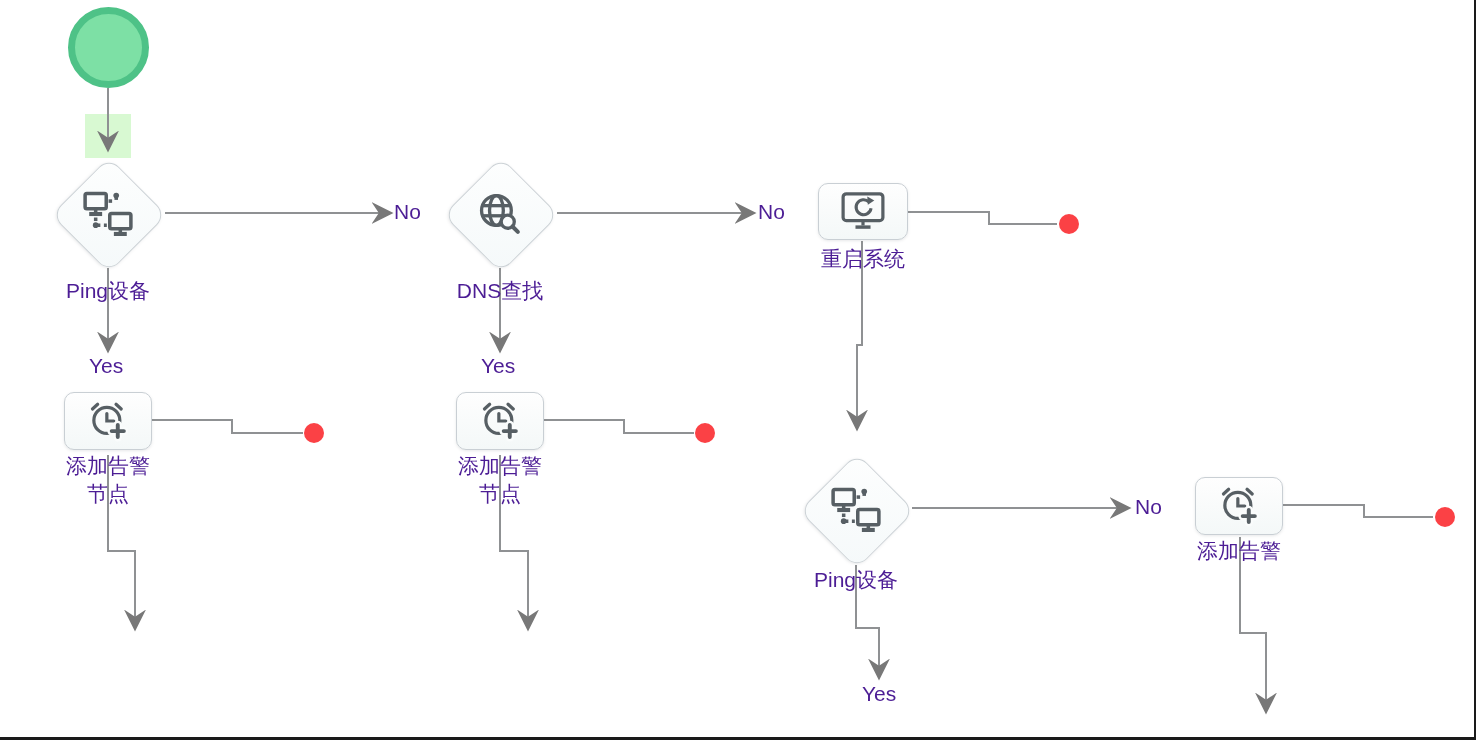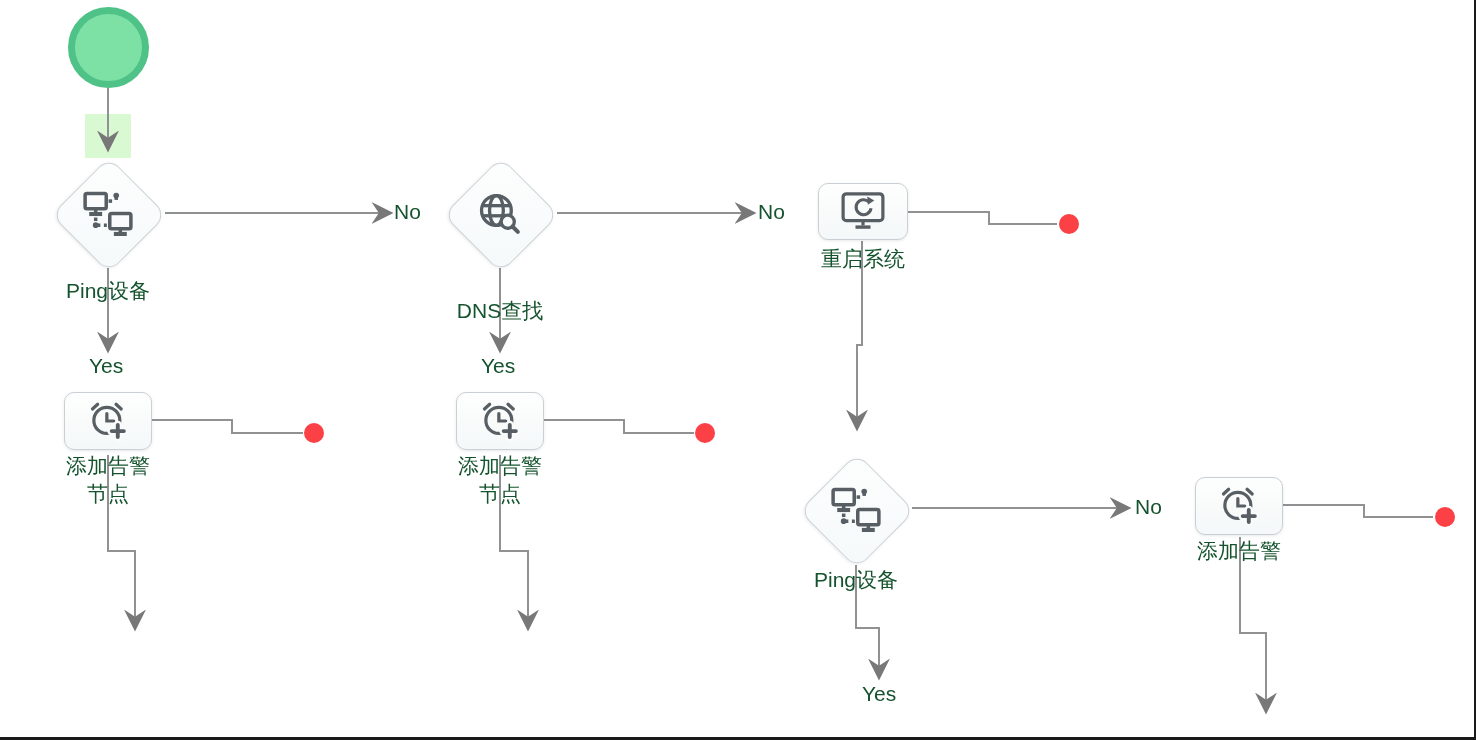--- a/index.html
+++ b/index.html
@@ -29,23 +29,23 @@
     box-shadow:0 1px 3px rgba(120,130,135,.18);
   }
   .diamond svg{position:relative;}
   .action{
     display:flex;align-items:center;justify-content:center;
     background:linear-gradient(180deg,#fefefe 0%,#f4f8f8 100%);
     border:1.6px solid #c9cfd4;border-radius:10px;box-sizing:border-box;
     box-shadow:0 1px 3px rgba(120,130,135,.18);
   }
   .node-label{
-    color:#14532d;font-size:21px;line-height:28px;text-align:center;white-space:nowrap;
-  }
-  .edge-label{color:#14532d;font-size:21px;white-space:nowrap;}
+    color:#4c1d95;font-size:21px;line-height:28px;text-align:center;white-space:nowrap;
+  }
+  .edge-label{color:#4c1d95;font-size:21px;white-space:nowrap;}
   .window-border{position:absolute;background:#1a1a1a;z-index:5;}
   #border-bottom{left:0;bottom:0;width:1476px;height:3px;}
   #border-right{top:0;right:0;width:2px;height:740px;}
 </style>
 </head>
 <body>
 
 <div class="layer" id="highlight-layer">
   <div class="drop-highlight" style="left:85px;top:114px;"></div>
 </div>
@@ -108,21 +108,21 @@
     <g stroke="#575f64" stroke-width="2.8" fill="none">
       <circle cx="18" cy="17" r="12.5"></circle>
       <ellipse cx="18" cy="17" rx="5.8" ry="12.5"></ellipse>
       <line x1="6.5" y1="13" x2="29.5" y2="13"></line>
       <line x1="6.8" y1="21.5" x2="29" y2="21.5"></line>
     </g>
     <circle cx="27.5" cy="26.5" r="5.5" fill="#fafcfc" stroke="#575f64" stroke-width="2.8"></circle>
     <line x1="31.5" y1="30.5" x2="36" y2="35" stroke="#575f64" stroke-width="3.4" stroke-linecap="round"></line>
   </svg>
 </div>
-<div class="node-label" style="left:420px;top:277px;width:160px;margin-top:20px;">DNS查找</div>
+<div class="node-label" style="left:420px;top:277px;width:160px;">DNS查找</div>
 
 <div class="node action" style="left:818px;top:183px;width:90px;height:57px;">
   <svg width="50" height="43" viewBox="0 0 46 40">
     <g stroke="#575f64" fill="none" stroke-width="3">
       <rect x="4.5" y="3.5" width="37" height="25" rx="3"></rect>
       <line x1="23" y1="28.5" x2="23" y2="33"></line>
       <line x1="16" y1="34.5" x2="30" y2="34.5" stroke-width="3.2"></line>
       <path d="M28.5 11 A7 7 0 1 0 30.5 17" stroke-width="2.8"></path>
     </g>
     <polygon points="27,6 33.5,9.8 27.5,13.8" fill="#575f64"></polygon>

